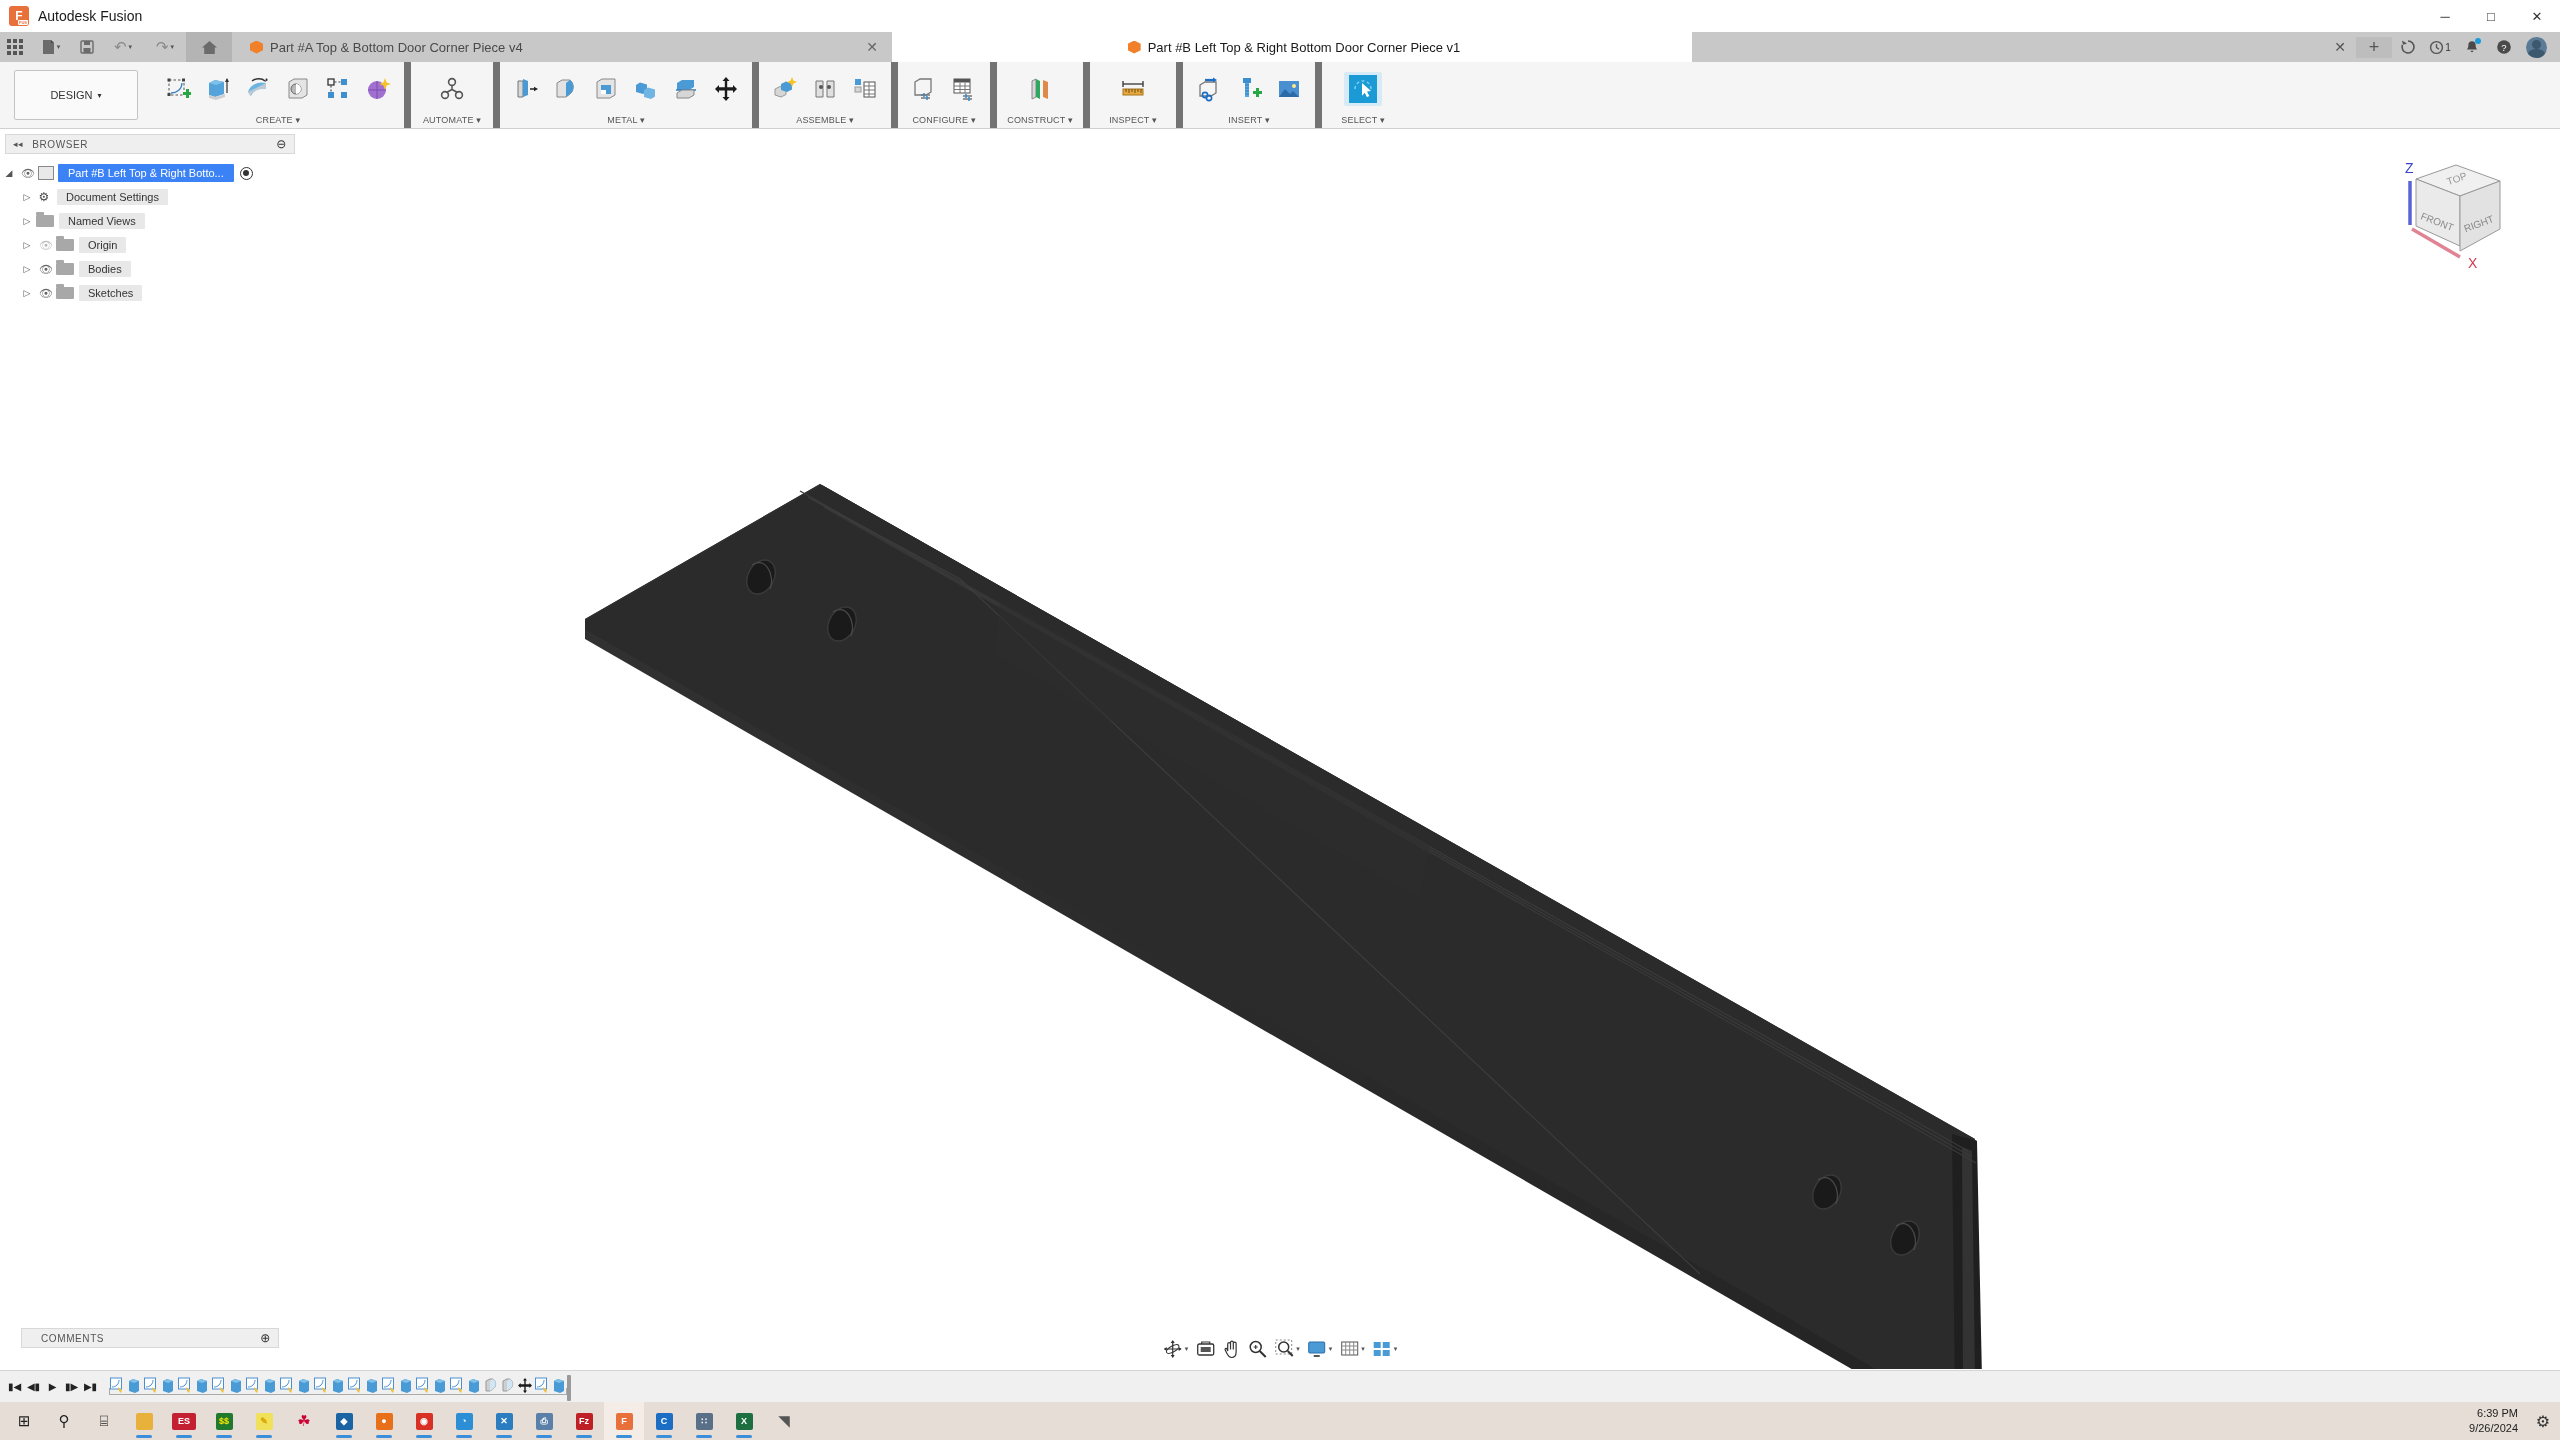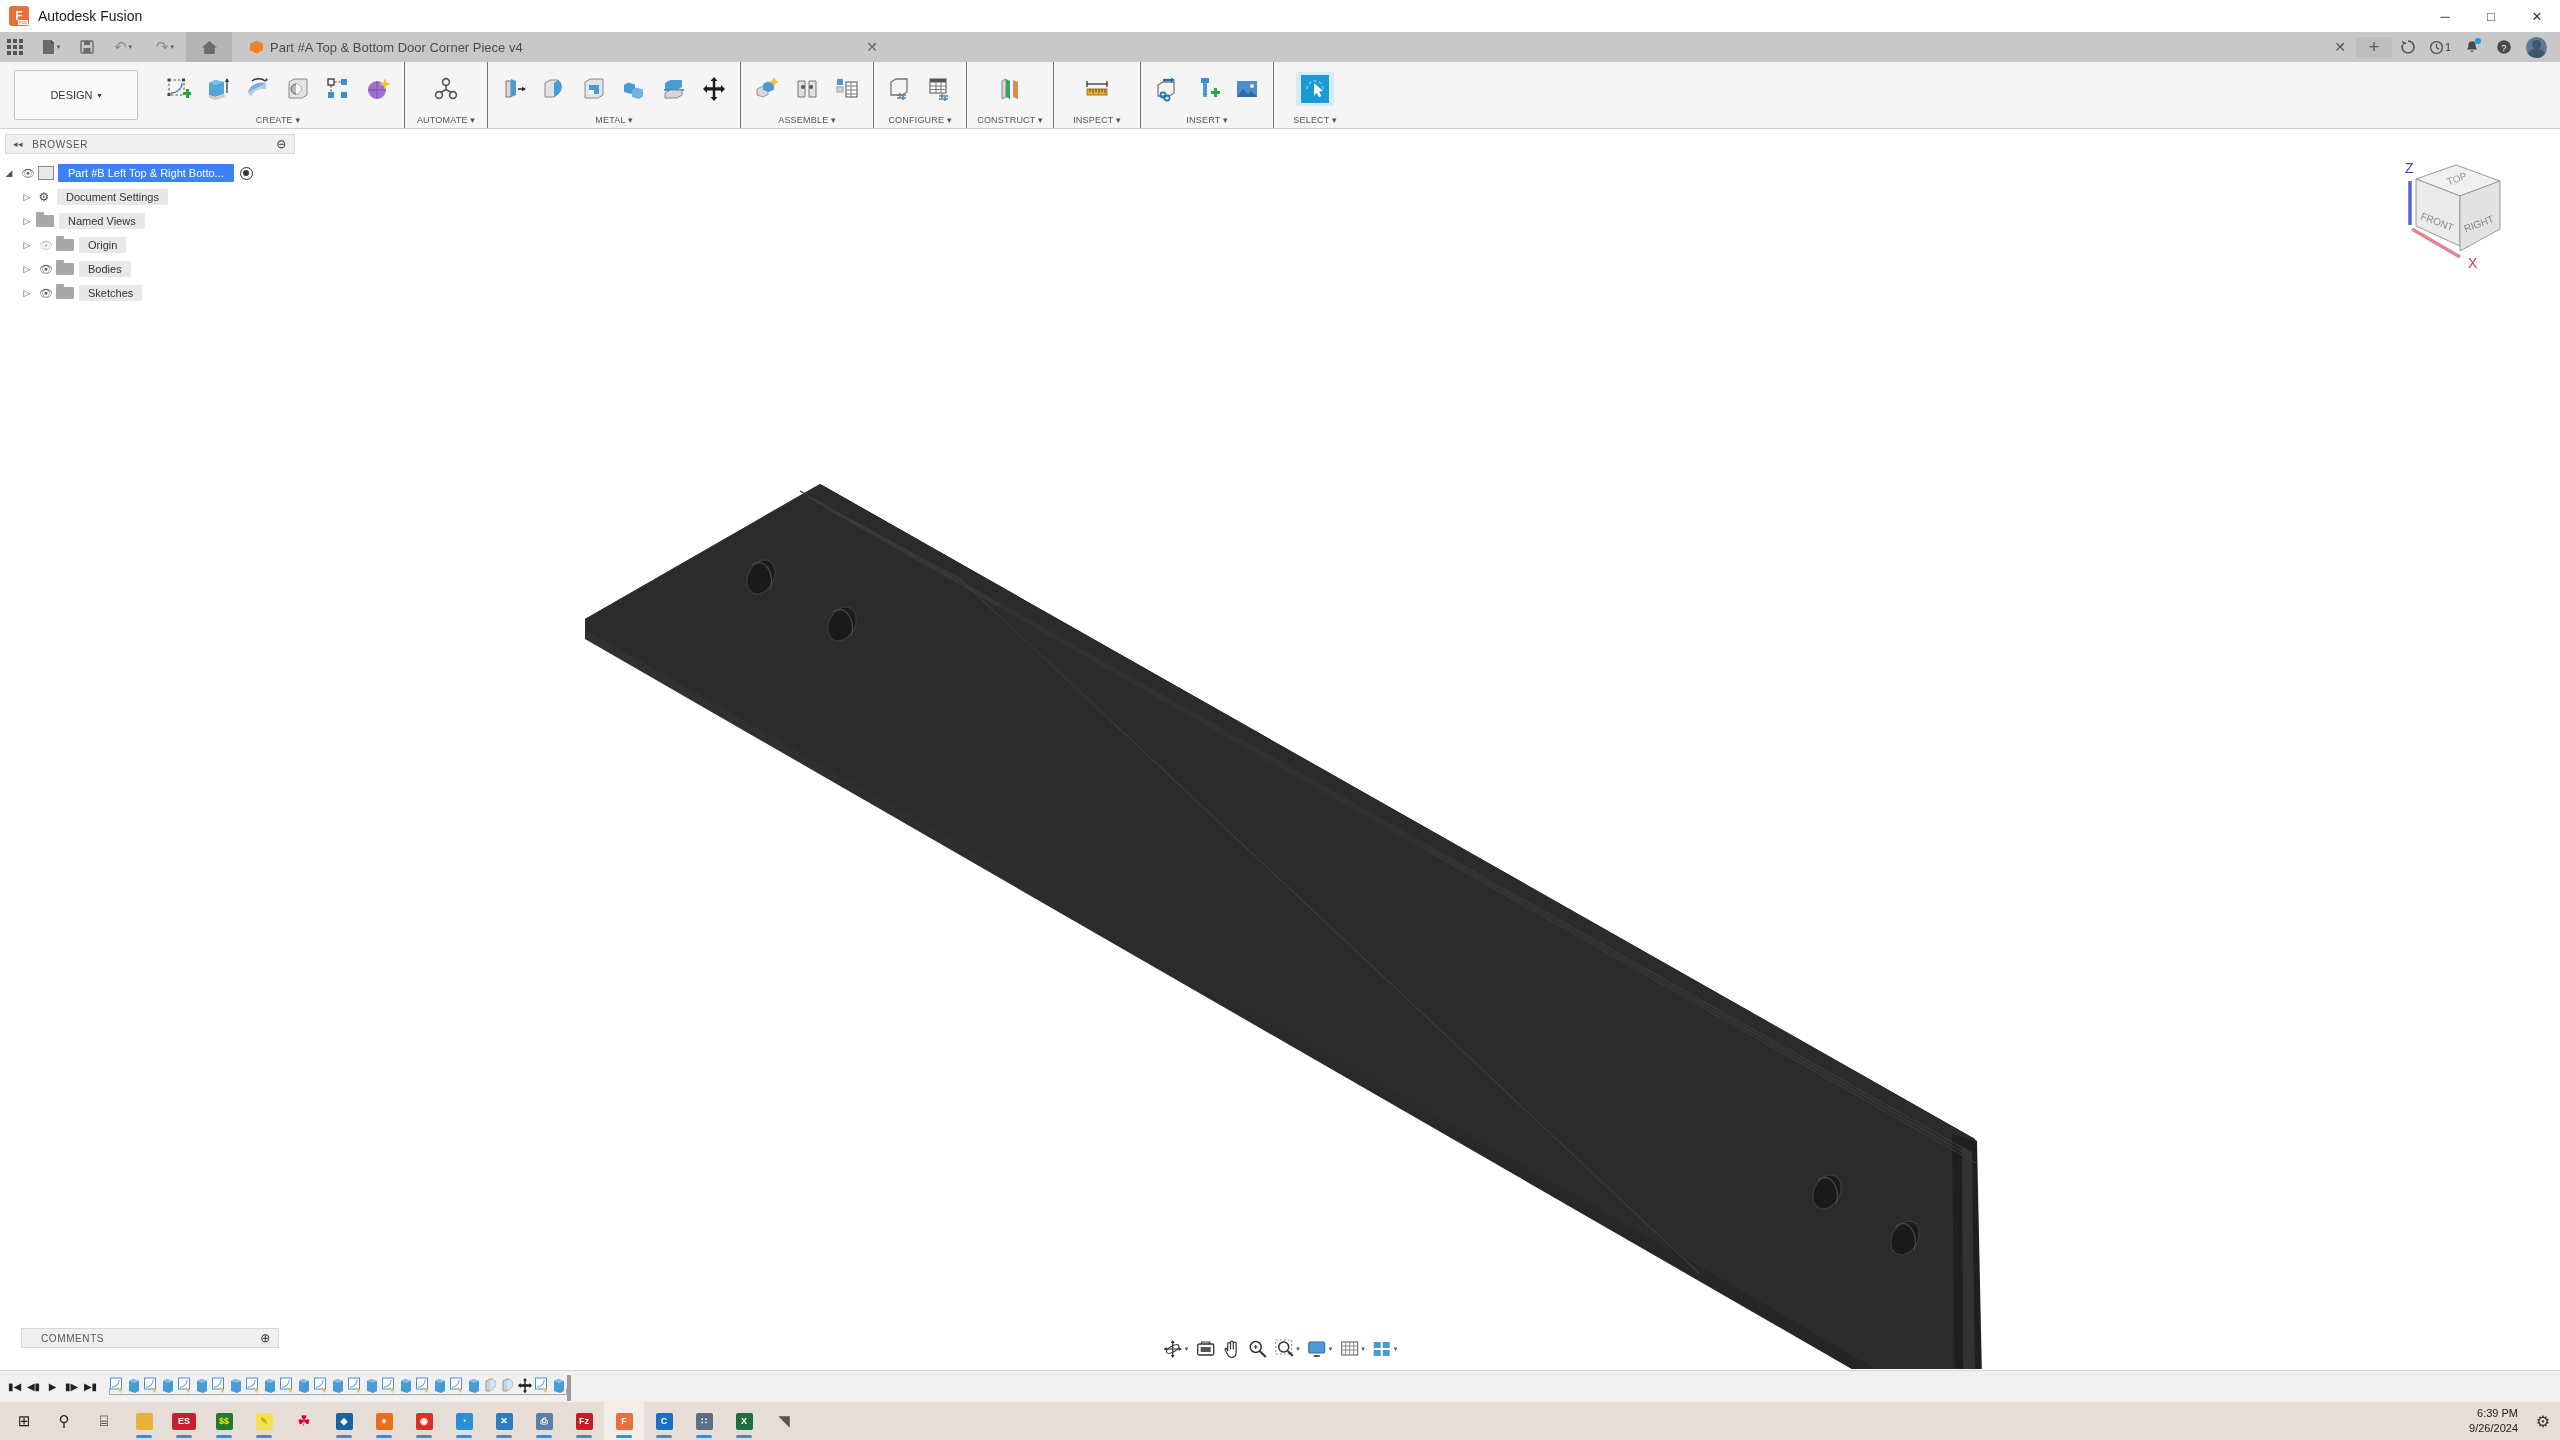--- a/index.html
+++ b/index.html
@@ -91,21 +91,21 @@
     justify-content: center; gap: 5px; font-size: 11px; color: #333;
   }
   .ribbon-main { flex: 1; display: flex; flex-direction: column; }
   .rtabs { display: flex; gap: 0; height: 20px; padding-left: 8px; }
   .rtab { font-size: 10.5px; color: #4d4d4d; padding: 2px 18px 0;
     letter-spacing: .3px; position: relative; }
   .rtab.active { color: #1a9bdc; }
   .rtab.active::after { content:''; position:absolute; left: 14px; right: 14px;
     bottom: -2px; height: 3px; background: #1a9bdc; }
   .panels { display: flex; flex: 1; padding-left: 8px; }
-  .panel { display: flex; flex-direction: column; border-right: 1px solid #737373; }
+  .panel { display: flex; flex-direction: column; border-right: 7px solid #737373; }
   .panel:last-child { border-right: none; }
   .panel-icons { display: flex; align-items: center; gap: 2px; padding: 1px 7px;
     flex: 1; }
   .panel-label { font-size: 9px; color: #555; text-align: center; padding-bottom: 3px;
     letter-spacing: .2px; }
   .tbtn { width: 38px; height: 34px; display: flex; align-items: center;
     justify-content: center; border-radius: 2px; }
   .tbtn.sel { background: #d7eaf7; }
 
   
@@ -244,20 +244,24 @@
         <path d="M8.5 1L1 7.5h2.2V14h10.6V7.5H16z" fill="#6b6b6b"></path>
       </svg>
   </div>
 
   <div class="tabstrip">
     <div class="doctab inactive">
       <span class="cube-icon"></span>
       <span>Part #A Top &amp; Bottom Door Corner Piece v4</span>
       <span class="tab-x">✕</span>
     </div>
+    <div class="doctab active">
+      <span class="cube-icon"></span>
+      <span>Part #B Left Top &amp; Right Bottom Door Corner Piece v1</span>
+    </div>
   </div>
 
   <div class="qright">
     <div class="qr-btn">✕</div>
     <div class="tab-plus">+</div>
     <div class="qr-btn">
       <svg width="16" height="16" viewBox="0 0 16 16">
           <path d="M8 2a6 6 0 1 1-5.6 3.9" fill="none" stroke="#555" stroke-width="1.6"></path>
           <path d="M2 1.5l1 4.2 4-1.3z" fill="#555"></path>
         </svg>

